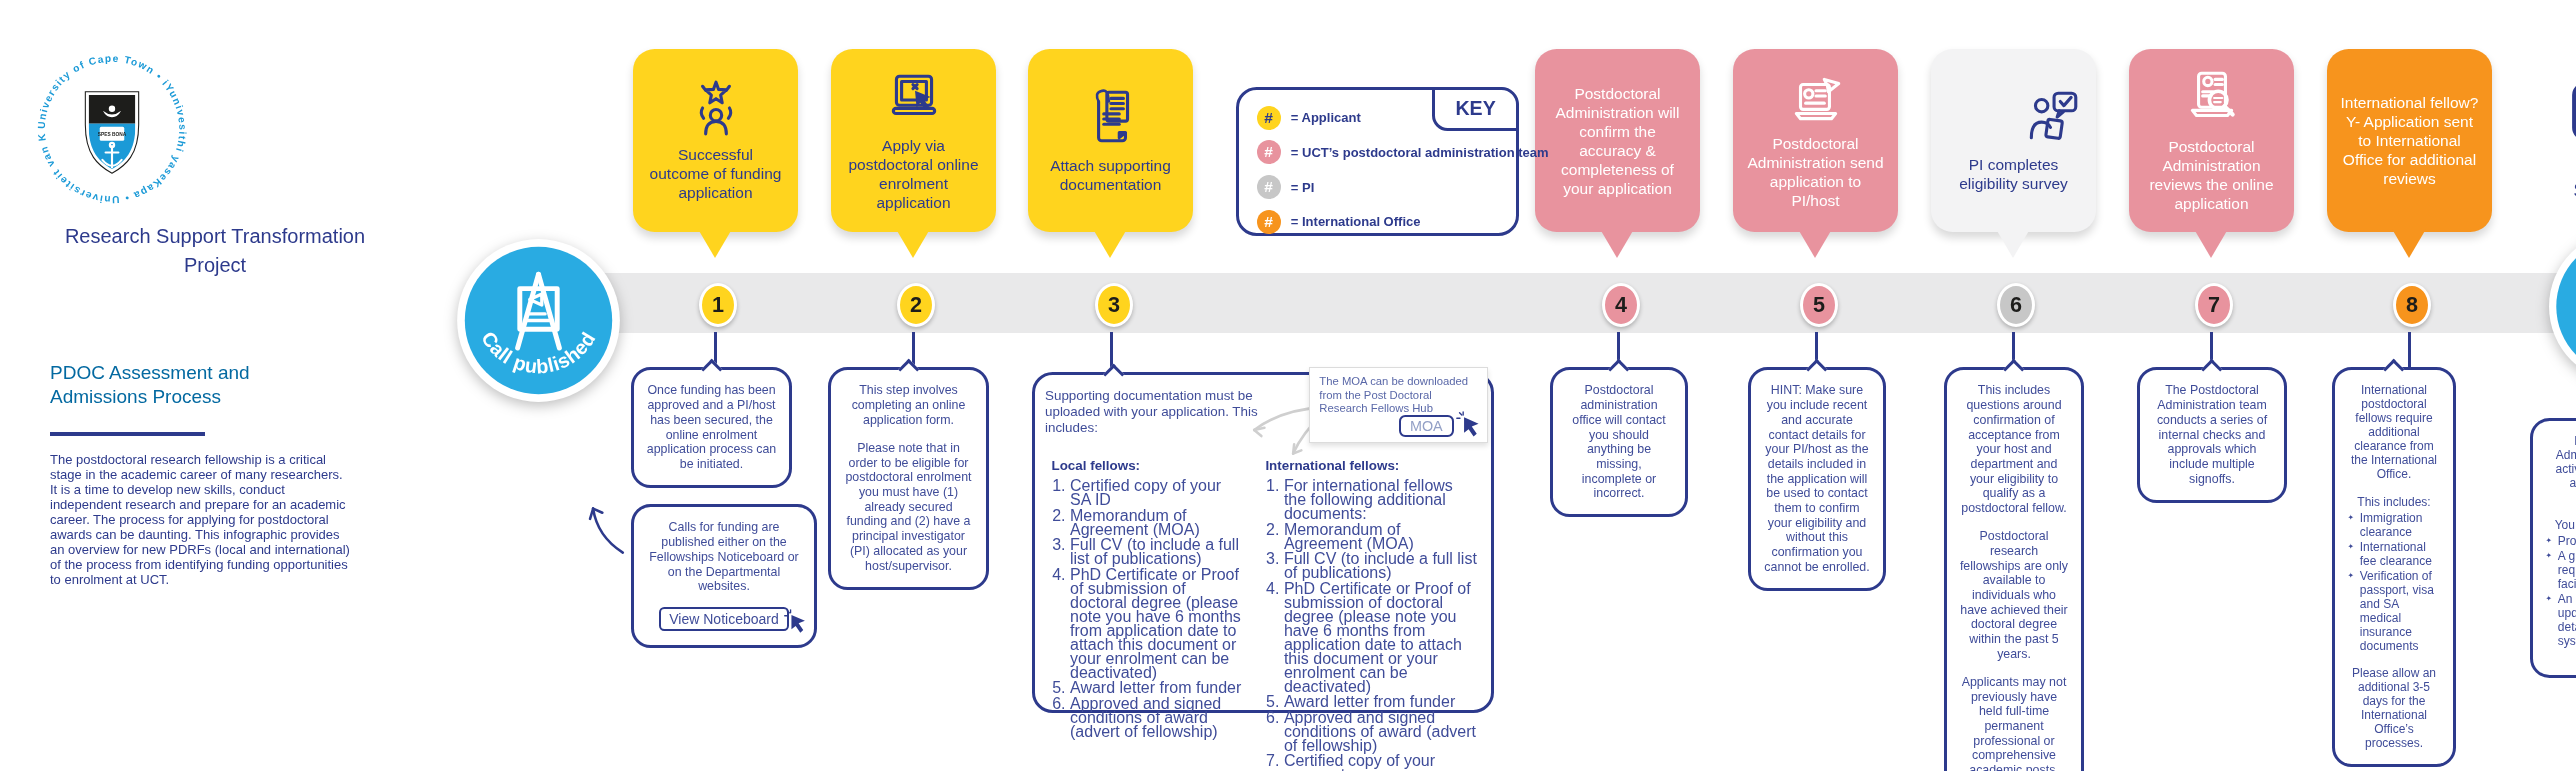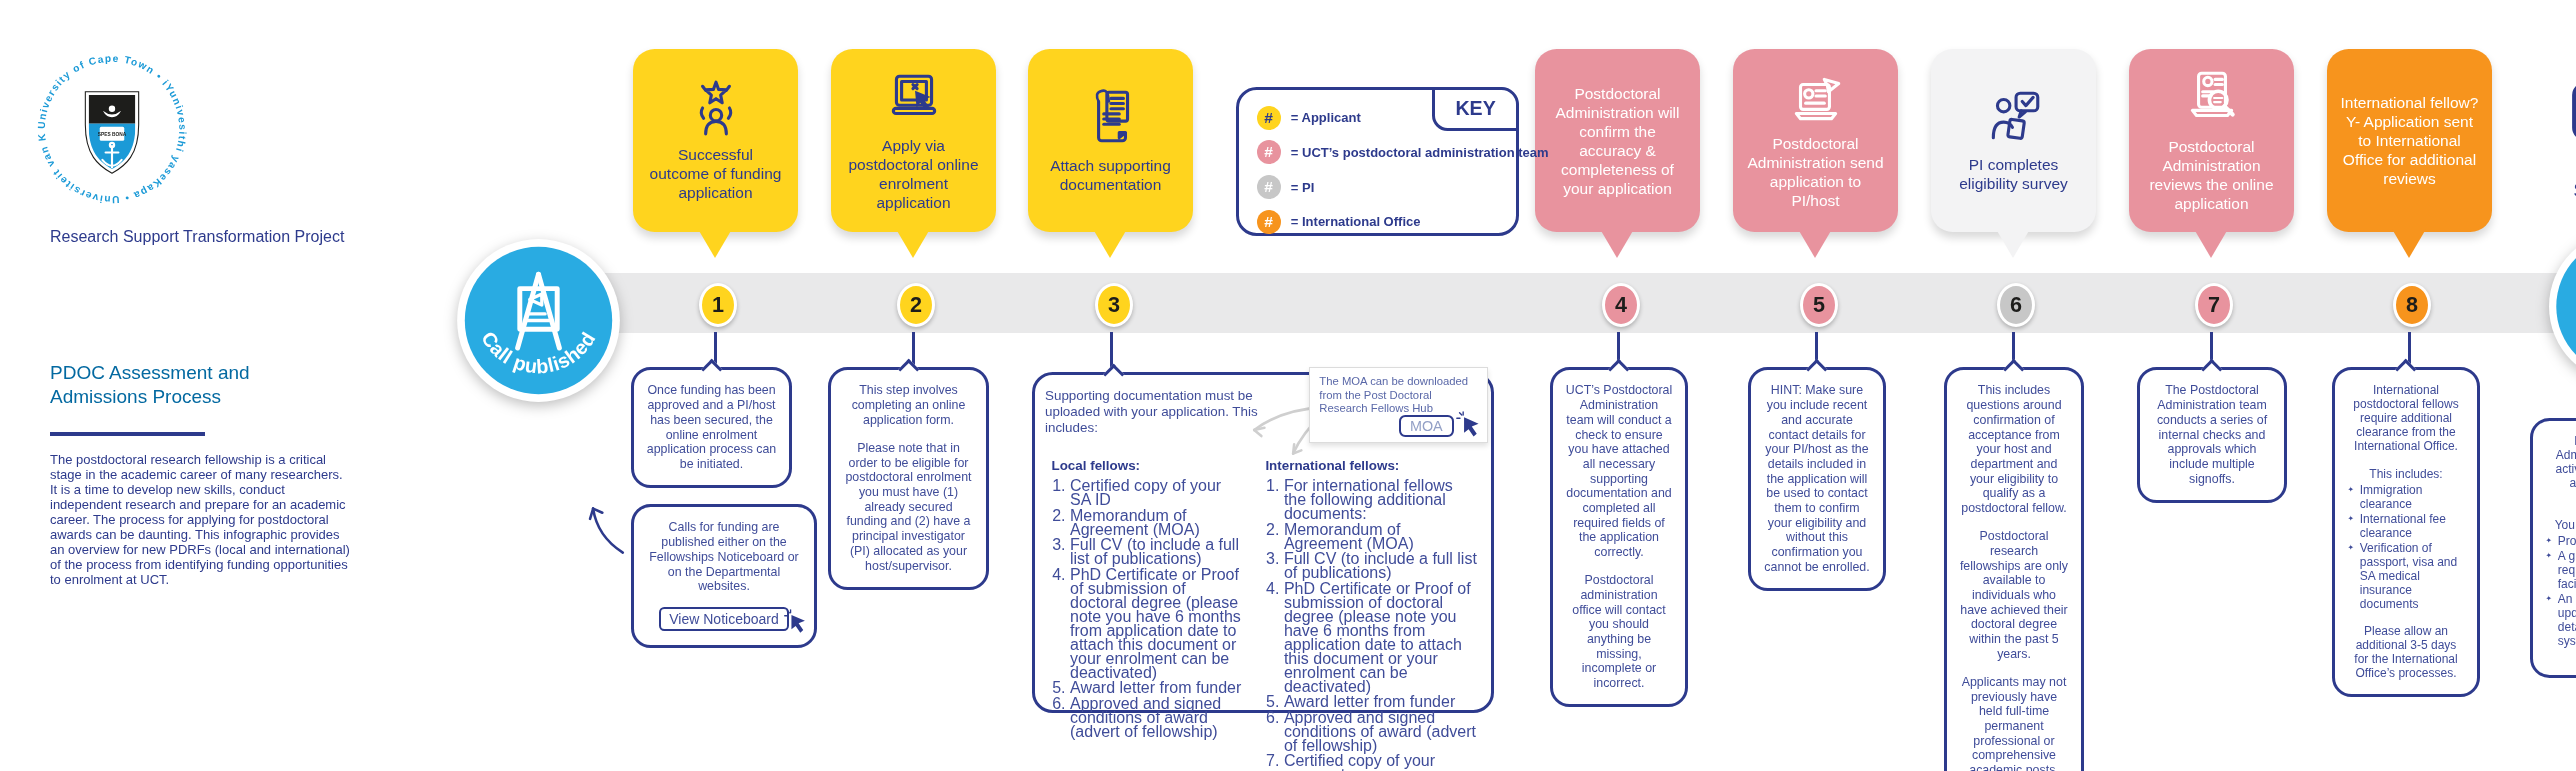--- a/index.html
+++ b/index.html
@@ -1,20 +1,20 @@
 <!DOCTYPE html>
 <html style="font-size:8.2px"><head>
 <meta charset="utf-8">
 <style>
   html,body{margin:0;padding:0;background:#fff;}
   .canvas{position:relative;width:2759px;height:771px;background:#fff;overflow:hidden;
           font-family:"Liberation Sans",sans-serif;color:#2d3a8c;}
   
-  .left-title{position:absolute;left:50px;top:222px;width:330px;font-size:16px;line-height:29px;
-              font-weight:500;color:#2d3a8c;}
+  .left-title{position:absolute;left:50px;top:222px;width:330px;font-size:20px;line-height:29px;
+              font-weight:500;color:#2d3a8c;text-align:center;}
   .left-sub{position:absolute;left:50px;top:361px;width:268px;font-size:19px;line-height:24px;
             font-weight:400;color:#0369a1;}
   .left-rule{position:absolute;left:50px;top:432px;width:155px;height:3.6px;background:#2d3a8c;}
   .left-para{position:absolute;left:50px;top:452px;width:301px;font-size:13px;line-height:15px;color:#2d3a8c;}
   
   .band{position:absolute;left:523px;top:273px;width:2133px;height:60px;background:#e9e9ea;z-index:1;}
   .stepnum{position:absolute;top:283px;width:32px;height:38px;border-radius:50%;border:3.6px solid #fff;
            display:flex;align-items:center;justify-content:center;font-size:21.6px;font-weight:800;color:#1d1d1b;
            z-index:4;box-shadow:0 2.1px 4.1px rgba(0,0,0,.25);}
   .vline{position:absolute;width:2.6px;background:#2d3a8c;z-index:2;}
@@ -212,21 +212,21 @@
         <line x1="60" y1="38" x2="78" y2="38"></line>
           <line x1="60" y1="48" x2="78" y2="48"></line>
           <line x1="40" y1="62" x2="76" y2="62"></line>
         <path d="M76,16 l28,8 -20,16 -2,-12 z"></path>
       </g>
     </svg>
     <span>Postdoctoral Administration send application to PI/host</span>
     <div class="tail" style="border-top-color: rgb(232, 147, 158);"></div>
   </div>
 
-  <div class="bubble t-navy" style="left: 1931px; background-color: rgb(243, 243, 244);">
+  <div class="bubble t-navy" style="left: 1931px; background-color: rgb(243, 243, 244); align-items: flex-end;">
     <svg class="bicon" width="62" height="58" viewBox="0 0 120 112">
       <g stroke="#2d3a8c" stroke-width="6" fill="none" stroke-linecap="round" stroke-linejoin="round">
         <circle cx="40" cy="34" r="12"></circle>
         <path d="M20,96 q0,-30 20,-30 q12,0 17,10"></path>
         <rect x="50" y="62" width="28" height="34" rx="4" transform="rotate(8 64 79)"></rect>
         <rect x="64" y="10" width="42" height="34" rx="8"></rect>
         <path d="M74,44 l-4,12 12,-10"></path>
         <path d="M76,26 l7,8 14,-16"></path>
       </g>
     </svg>
@@ -411,42 +411,41 @@
       <g stroke="#2d3a8c" stroke-width="3" stroke-linecap="round">
         <line x1="10" y1="4" x2="15" y2="9"></line>
           <line x1="4" y1="16" x2="11" y2="16"></line>
           <line x1="18" y1="2" x2="18" y2="9"></line>
       </g>
     </svg>
   </div>
 
   <div class="note" style="left:1550px;top:367px;width:138px;">
     <div class="notch"></div>
-    <p>UCT’s Postdoctoral Administration team will conduct a check to ensure you have attached all necessary supporting documentation and completed all required fields of the application correctly.</p>
     <p>Postdoctoral administration office will contact you should anything be missing, incomplete or incorrect.</p>
   </div>
 
   <div class="note" style="left:1748px;top:367px;width:138px;">
     <div class="notch"></div>
     <p>HINT: Make sure you include recent and accurate contact details for your PI/host as the details included in the application will be used to contact them to confirm your eligibility and without this confirmation you cannot be enrolled.</p>
   </div>
 
   <div class="note" style="left:1944px;top:367px;width:140px;">
     <div class="notch"></div>
     <p>This includes questions around confirmation of acceptance from your host and department and your eligibility to qualify as a postdoctoral fellow.</p>
     <p>Postdoctoral research fellowships are only available to individuals who have achieved their doctoral degree within the past 5 years.</p>
     <p>Applicants may not previously have held full-time permanent professional or comprehensive academic posts.</p>
   </div>
 
   <div class="note" style="left:2137px;top:367px;width:150px;">
     <div class="notch"></div>
     <p>The Postdoctoral Administration team conducts a series of internal checks and approvals which include multiple signoffs.</p>
   </div>
 
-  <div class="note small" style="left:2332px;top:367px;width:148px;font-size:12px;line-height:14px;">
+  <div class="note small" style="left:2332px;top:367px;width:124px;font-size:12px;line-height:14px;">
     <div class="notch"></div>
     <p>International postdoctoral fellows require additional clearance from the International Office.</p>
     <p style="margin-bottom:2.1px;">This includes:</p>
     <ul class="bullets">
         <li>Immigration clearance</li>
         <li>International fee clearance</li>
         <li>Verification of passport, visa and SA medical insurance documents</li>
       </ul>
     <p>Please allow an additional 3-5 days for the International Office’s processes.</p>
   </div>

